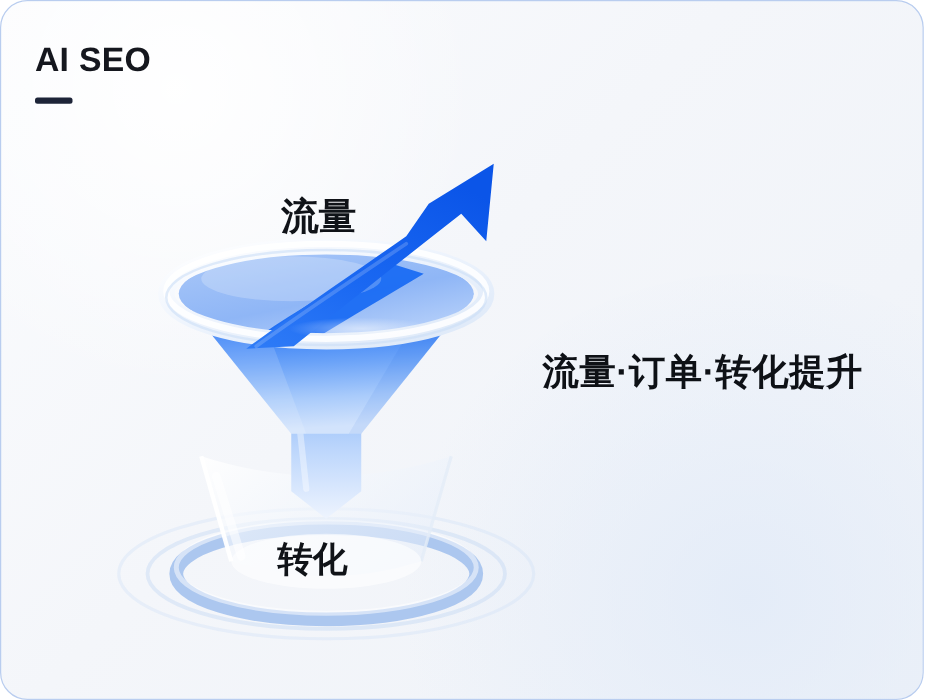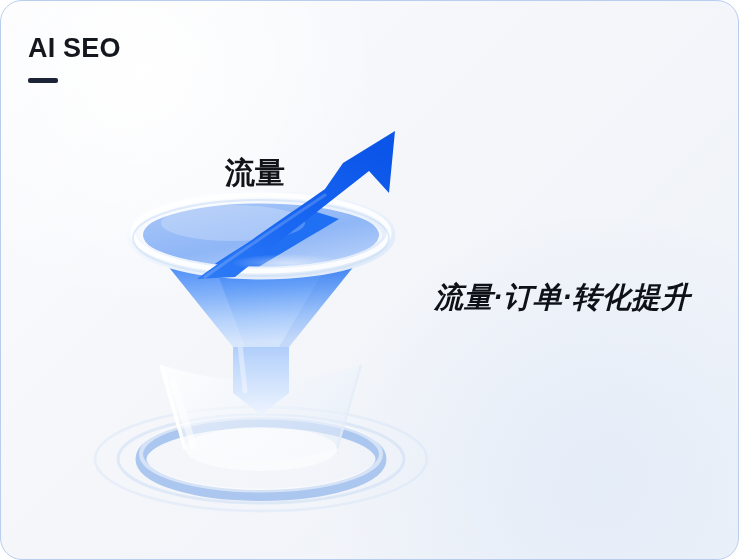--- a/index.html
+++ b/index.html
@@ -68,21 +68,20 @@
   .tagline {
     position: absolute;
     left: 433px;
     top: 277px;
     font-size: 29px;
     font-weight: bold;
     color: #0e1116;
     letter-spacing: 0.5px;
     white-space: nowrap;
     z-index: 40;
-    font-style: italic;
   }
 
   
   .art {
     position: absolute;
     left: 92px;
     top: 96px;
     width: 360px;
     height: 430px;
     z-index: 20;
@@ -229,14 +228,15 @@
                  C 230 110 182 148 142 180
                  Z" fill="url(#arrowGrad)"></path>
         <path d="M 112 180 C 148 154 190 126 232 98" stroke="#ffffff" stroke-width="3" fill="none" opacity="0.18" stroke-linecap="round"></path>
       </g>
 
       <ellipse cx="196" cy="166" rx="58" ry="9" fill="url(#glowGrad)" opacity="0.5"></ellipse>
     </svg>
   </div>
 
   <div class="label label-traffic">流量</div>
+  <div class="label label-convert">转化</div>
 
 </div>
 
 </body></html>

